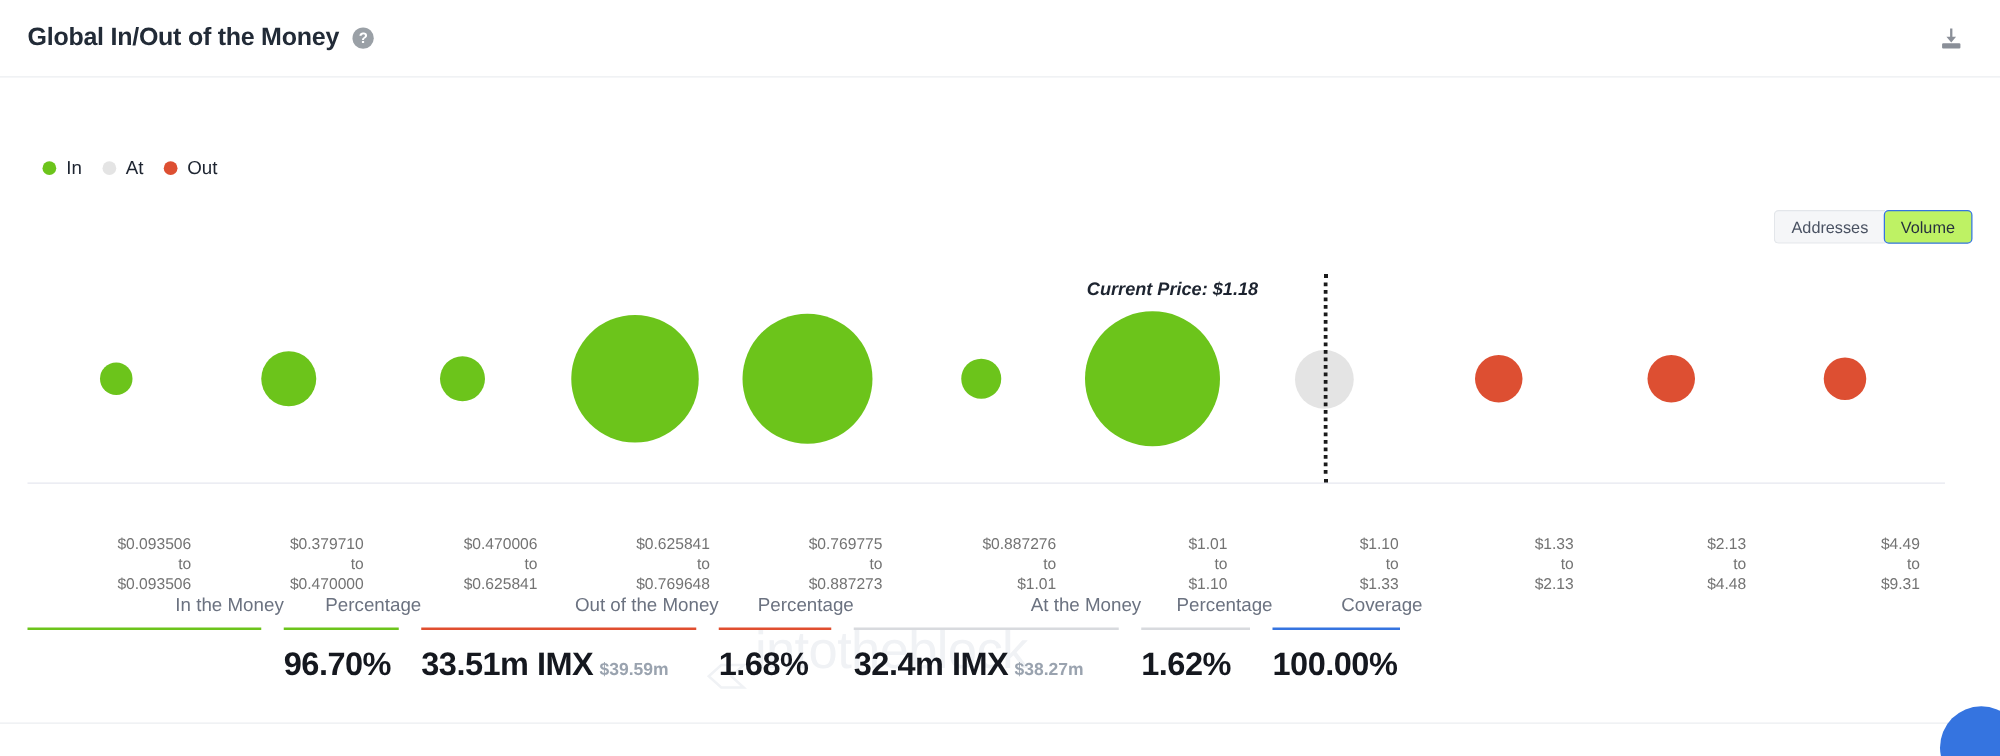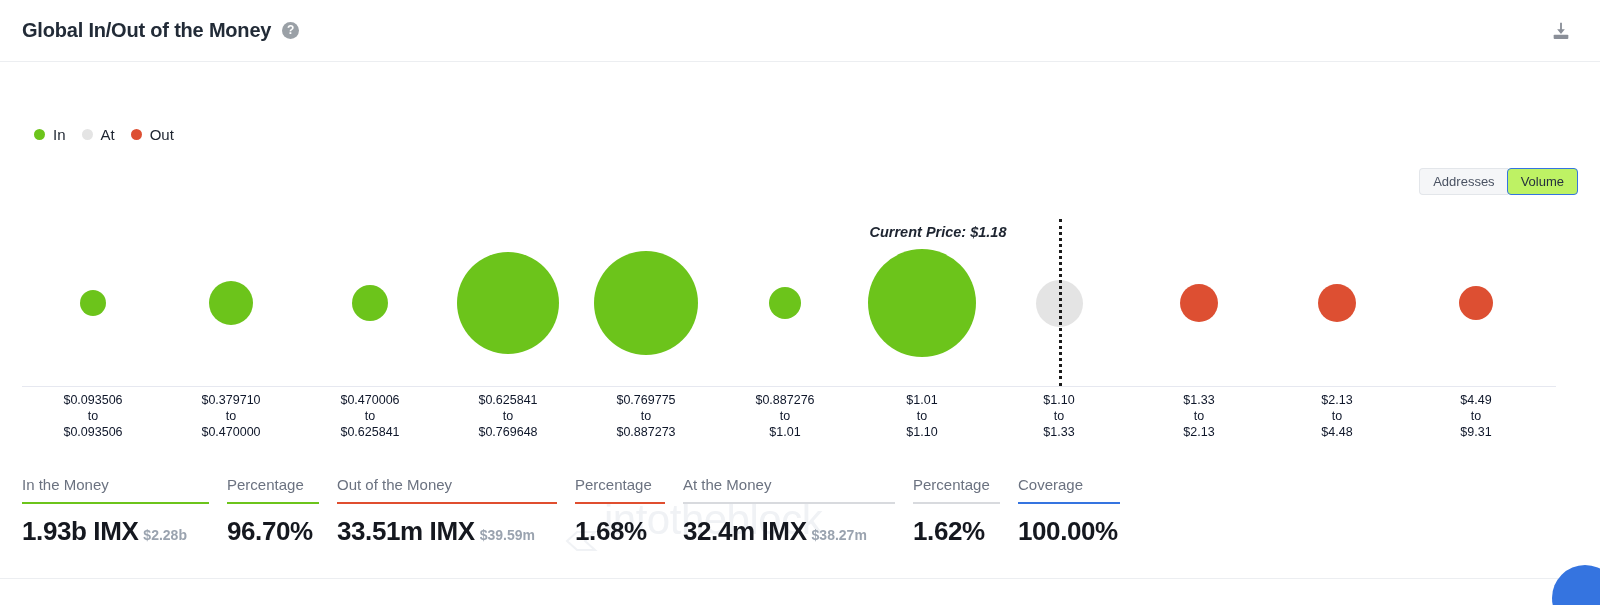--- a/index.html
+++ b/index.html
@@ -88,33 +88,34 @@
     white-space:nowrap; transform:translateX(-50%);
   }
   .axis-line {
     position:absolute; left:22px; top:386px; width:1534px; height:1px;
     background:#e6e8f0;
   }
 
   
   .ticks { position:absolute; left:0; top:392px; width:1600px; height:55px; }
   .tick {
-    position:absolute; width:120px; text-align:center;
-    font-size:12.5px; line-height:16px; color:#0f172a;
+    position:absolute; width:120px; text-align:right;
+    font-size:12.5px; line-height:16px; color:#737373;
     transform:translateX(-50%);
+    margin-top:35px;
   }
 
   
   .stats {
     position:absolute; left:22px; top:476px;
     display:flex; align-items:flex-start;
   }
   .stat { display:flex; flex-direction:column; margin-right:0; }
   .stat-label {
-    font-size:15px; color:#6b7280; padding-bottom:9px; white-space:nowrap;
+    font-size:15px; color:#6b7280; padding-bottom:9px; white-space:nowrap;text-align:right;
   }
   .stat-rule { height:2px; width:100%; }
   .stat-value {
     margin-top:12px; font-size:26px; font-weight:700; color:#15181f;
     white-space:nowrap; letter-spacing:-0.4px;
   }
   .stat-sub {
     font-size:14px; font-weight:700; color:#9aa3af; margin-left:5px;
     letter-spacing:0;
   }
@@ -242,21 +243,20 @@
         <div>$4.49</div>
         <div>to</div>
         <div>$9.31</div>
       </div>
     </div>
 
   <div class="stats">
       <div class="stat" style="width: 205px;">
         <div class="stat-label">In the Money</div>
         <div class="stat-rule" style="background: rgb(108, 196, 27); width: 187px;"></div>
-        <div class="stat-value"><span>1.93b IMX</span><span class="stat-sub">$2.28b</span></div>
       </div>
       <div class="stat" style="width: 110px;">
         <div class="stat-label">Percentage</div>
         <div class="stat-rule" style="background: rgb(108, 196, 27); width: 92px;"></div>
         <div class="stat-value"><span>96.70%</span><span class="stat-sub"></span></div>
       </div>
       <div class="stat" style="width: 238px;">
         <div class="stat-label">Out of the Money</div>
         <div class="stat-rule" style="background: rgb(224, 78, 47); width: 220px;"></div>
         <div class="stat-value"><span>33.51m IMX</span><span class="stat-sub">$39.59m</span></div>

